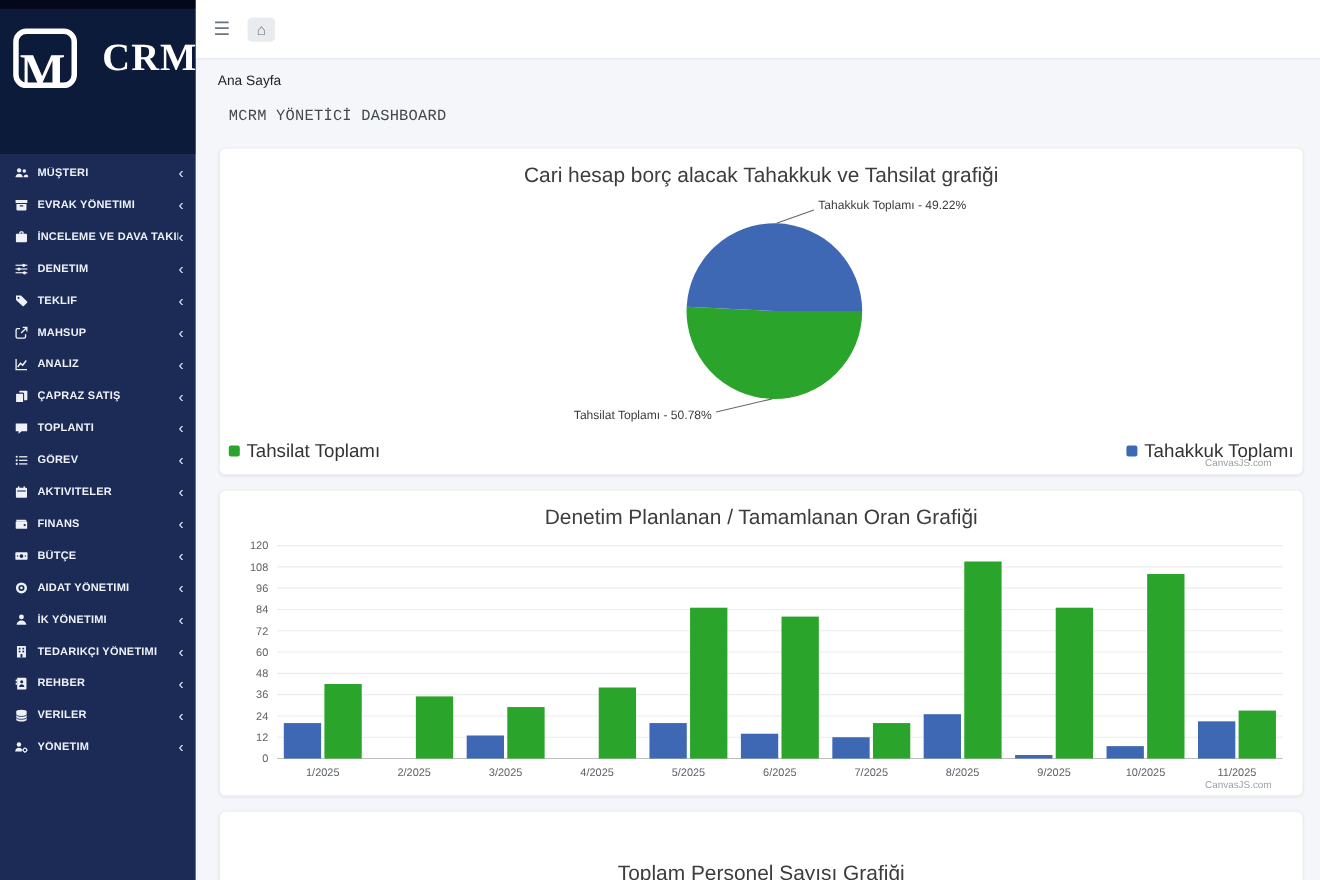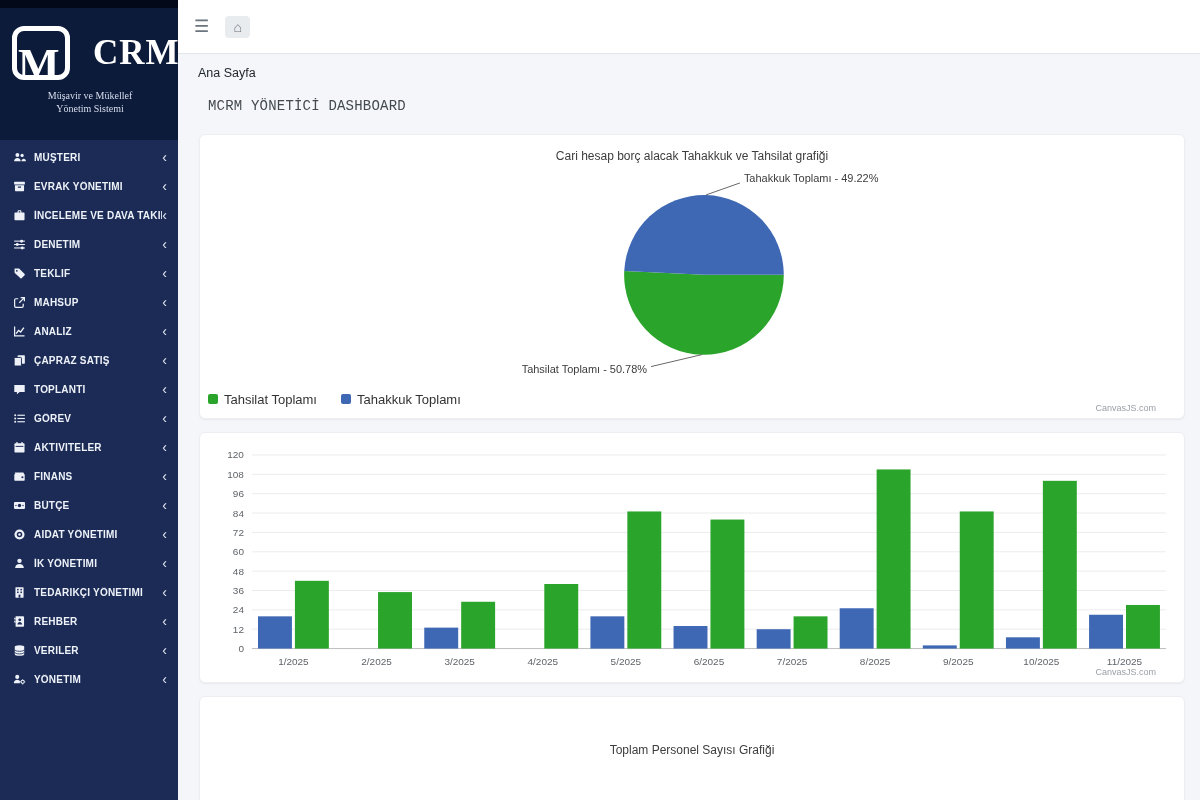--- a/index.html
+++ b/index.html
@@ -25,23 +25,23 @@
   .main { flex:1; display:flex; flex-direction:column; background:#f4f6f9; overflow:hidden; }
   .topbar { height:54px; background:#fff; border-bottom:1px solid #e2e5e9; display:flex; align-items:center; padding:0 16px; gap:16px; flex:none; }
   .hamburger { font-size:17px; color:#6c757d; cursor:pointer; }
   .home-btn { width:25px; height:22px; background:#e9ecef; border-radius:4px; display:flex; align-items:center; justify-content:center; color:#6c757d; font-size:14px; cursor:pointer; }
   .content { flex:1; overflow:hidden; padding-top:6px; }
   .breadcrumb { margin:6px 0 0 20px; font-size:12.5px; color:#23282d; }
   .page-title { margin:18px 0 20px 30px; font-size:14px; font-weight:500; color:#43494f; letter-spacing:.2px;font-family:Liberation Mono, monospace; }
 
   .card { background:#fff; border-radius:6px; margin:0 15px 13px 21px; border:1px solid #eceef1;
           box-shadow:0 1px 2px rgba(0,0,0,.05); padding:12px 8px 4px; position:relative; }
-  .chart-title { text-align:center; font-size:12px; color:#3d3d3d; padding:2px 0 4px; }
+  .chart-title { text-align:center; font-size:19px; color:#3d3d3d; padding:2px 0 4px; }
   .chart-svg { display:block; width:100%; }
-  .legend { display:flex; justify-content:flex-start; align-items:center; gap:24px; padding:3px 0 7px; font-size:13px; color:#333; }
+  .legend { display:flex; justify-content:space-between; align-items:center; gap:24px; padding:3px 0 7px; font-size:17px; color:#333; }
   .legend-item { display:inline-flex; align-items:center; cursor:pointer; }
   .legend .sw { width:10px; height:10px; display:inline-block; margin-right:6px; border-radius:2px; }
   .watermark { position:absolute; right:28px; bottom:5px; font-size:9px; color:#9aa0a6; cursor:pointer; }
   .card.partial { padding-top:44px; height:120px; }
 </style>
 </head>
 <body>
 
 <svg width="0" height="0" style="position:absolute" aria-hidden="true">
 <defs>
@@ -151,24 +151,20 @@
 
 <div class="app">
 
   <aside class="sidebar">
     <div class="brand">
       <div class="logo-row">
         <div class="logo-mark">
           <span class="m">M</span>
         </div>
         <div class="logo-crm">CRM</div>
-      </div>
-      <div class="logo-sub">
-        <div>Müşavir ve Mükellef</div>
-        <div>Yönetim Sistemi</div>
       </div>
     </div>
     <nav class="nav">
         <div class="nav-item">
           <svg class="nav-icon">
             <use href="#i-users"></use>
           </svg>
           <span class="nav-label">MÜŞTERI</span>
           <span class="nav-chevron">‹</span>
         </div>
@@ -332,20 +328,21 @@
             </span>
             <span class="legend-item">
               <span class="sw" style="background: rgb(62, 104, 180);"></span>
               <span>Tahakkuk Toplamı</span>
             </span>
           </div>
         <span class="watermark">CanvasJS.com</span>
       </section>
 
       <section class="card">
+        <div class="chart-title">Denetim Planlanan / Tamamlanan Oran Grafiği</div>
         <svg id="bar-svg" class="chart-svg" viewBox="0 0 970 234">
             <line x1="44" y1="204" x2="960" y2="204" stroke="#bdbdbd" stroke-width="1"></line>
             <text x="36" y="207.5" text-anchor="end" font-size="10" fill="#5f6368">0</text>
             <line x1="44" y1="184.6" x2="960" y2="184.6" stroke="#ececec" stroke-width="1"></line>
             <text x="36" y="188.1" text-anchor="end" font-size="10" fill="#5f6368">12</text>
             <line x1="44" y1="165.2" x2="960" y2="165.2" stroke="#ececec" stroke-width="1"></line>
             <text x="36" y="168.7" text-anchor="end" font-size="10" fill="#5f6368">24</text>
             <line x1="44" y1="145.8" x2="960" y2="145.8" stroke="#ececec" stroke-width="1"></line>
             <text x="36" y="149.3" text-anchor="end" font-size="10" fill="#5f6368">36</text>
             <line x1="44" y1="126.4" x2="960" y2="126.4" stroke="#ececec" stroke-width="1"></line>

